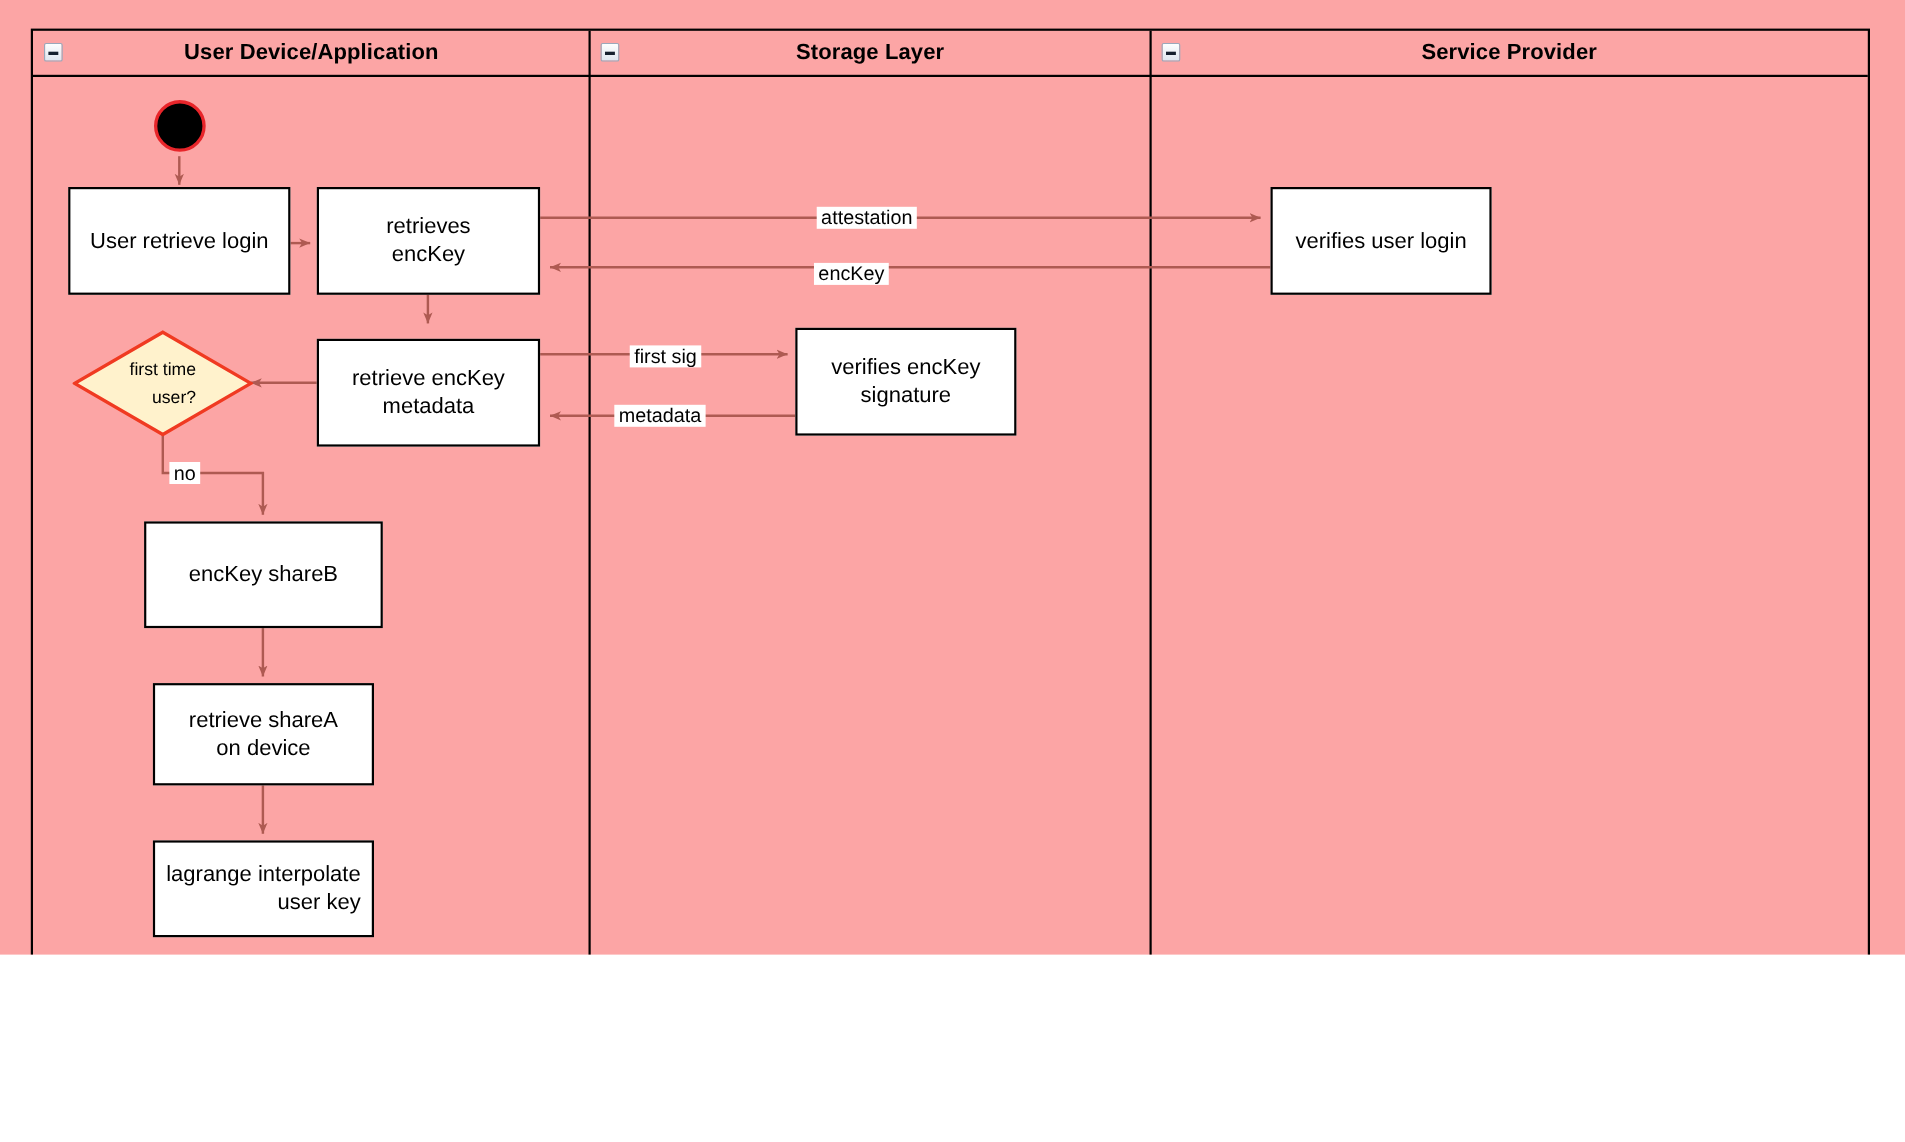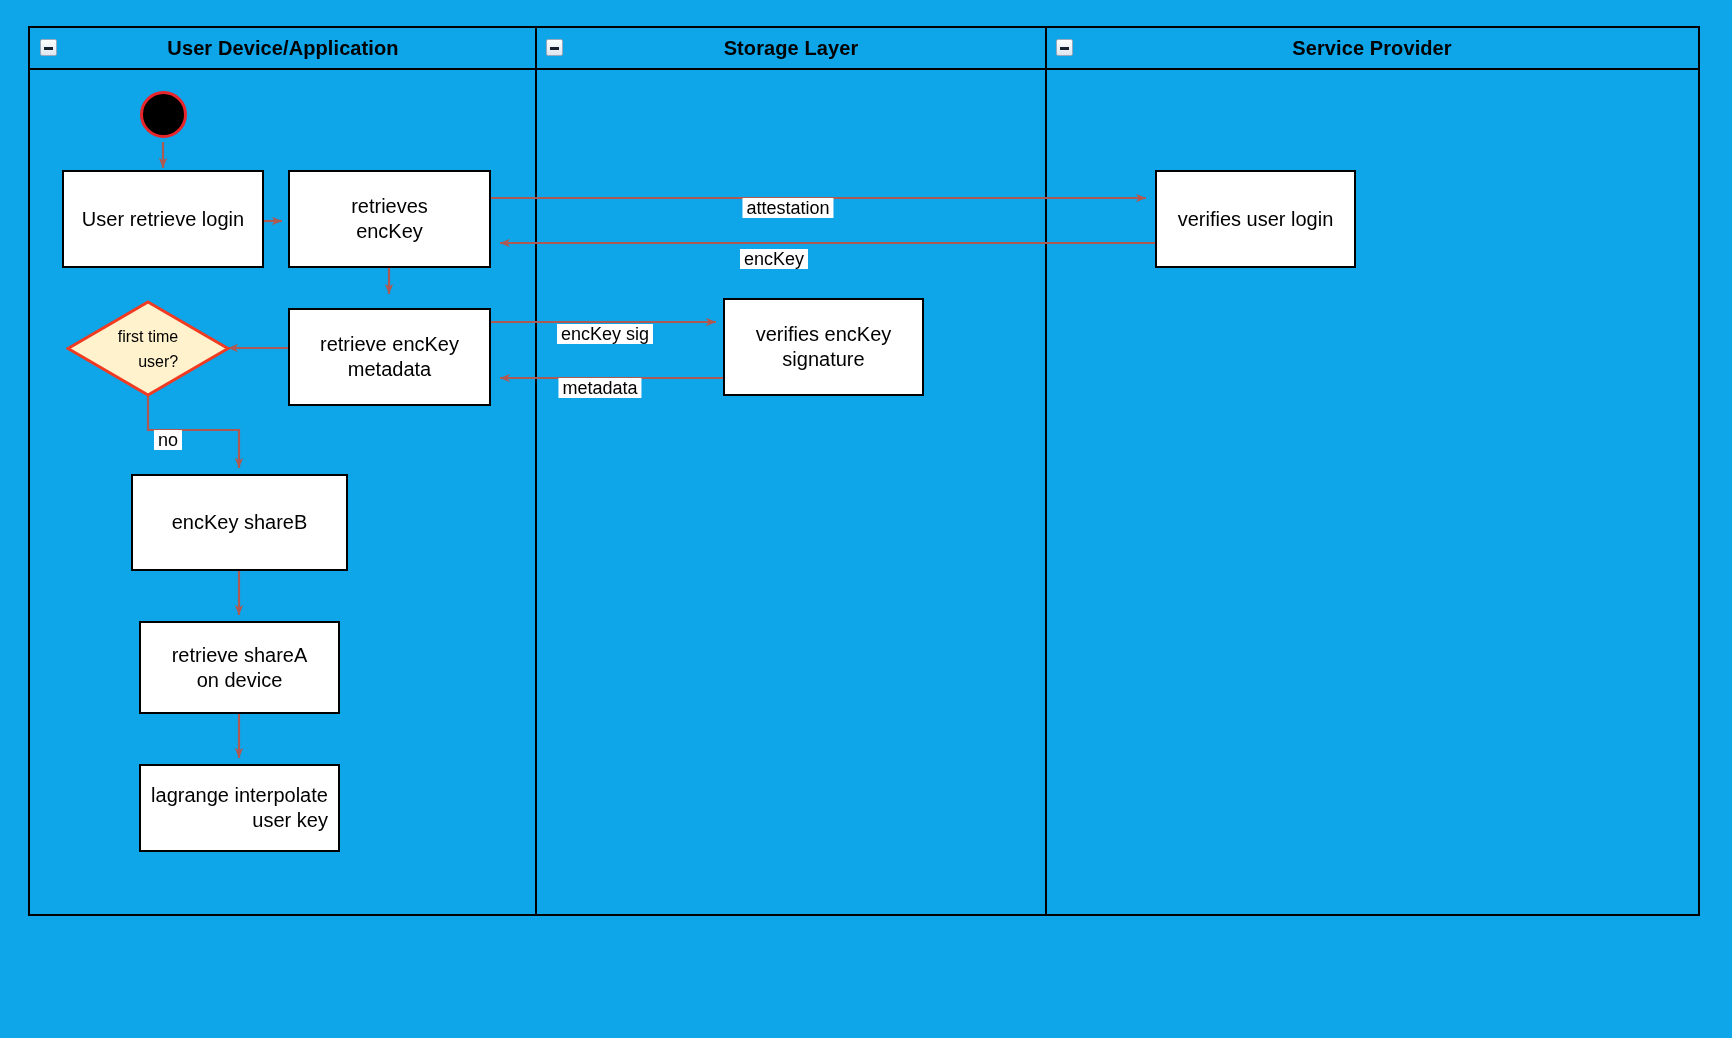--- a/index.html
+++ b/index.html
@@ -4,22 +4,22 @@
 <style>
   html, body {
     margin: 0;
     padding: 0;
     background: #ffffff;
     font-family: "Liberation Sans", sans-serif;
   }
   #canvas {
     position: relative;
     width: 1732px;
-    height: 1038px;
-    background: #0ea5e9;
+    height: 868px;
+    background: #fca5a5;
     overflow: hidden;
   }
   
   .pool {
     position: absolute;
     left: 28px;
     top: 26px;
     width: 1672px;
     height: 890px;
     border: 2px solid #000000;
@@ -124,21 +124,20 @@
   }
   .edge-label {
     position: absolute;
     font-size: 18px;
     color: #000000;
     background: #ffffff;
     padding: 0 4px;
     white-space: nowrap;
     transform: translate(-50%, -50%);
     line-height: 20px;
-    margin-top: 10px;
   }
 </style>
 </head>
 <body>
 
 <div id="canvas">
 
   <div class="pool">
 
     <div class="lane-header" style="left:0px; width:506px;">
@@ -234,17 +233,17 @@
     <span>verifies encKey
 signature</span>
   </div>
 
   <div class="node box" style="left:1155px; top:170px; width:201px; height:98px;">
     <span>verifies user login</span>
   </div>
 
   <span class="edge-label" style="left:788px; top:198px;">attestation</span>
   <span class="edge-label" style="left:774px; top:249px;">encKey</span>
-  <span class="edge-label" style="left:605px; top:324px;">encKey sig</span>
+  <span class="edge-label" style="left:605px; top:324px;">first sig</span>
   <span class="edge-label" style="left:600px; top:378px;">metadata</span>
   <span class="edge-label" style="left:168px; top:430px;">no</span>
 
 </div>
 
 </body></html>

